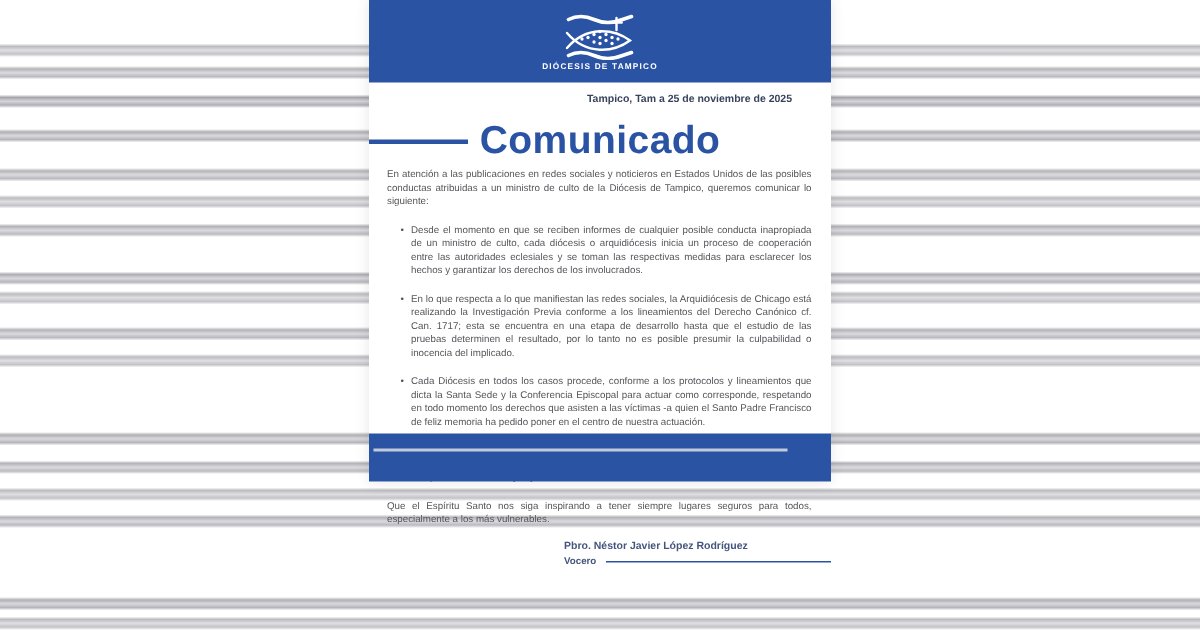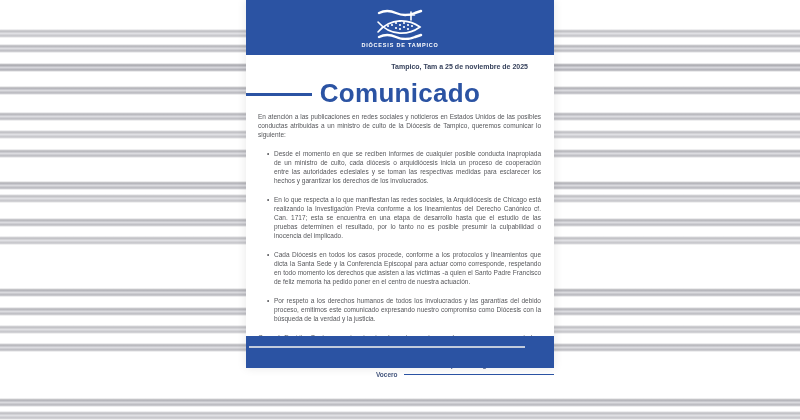--- a/index.html
+++ b/index.html
@@ -7,21 +7,21 @@
     position:relative; width:800px; height:420px; overflow:hidden;
     background:#ffffff; font-family:"Liberation Sans", sans-serif;
   }
   .stripe {
     position:absolute; left:0; width:100%; height:9px; pointer-events:none;
     background:linear-gradient(180deg, rgba(255,255,255,0) 0%, #a6a6ac 22%,
                #d6d6db 50%, #aeaeb5 78%, rgba(255,255,255,0) 100%);
     filter:blur(0.4px);
   }
   .paper {
-    position:absolute; left:246px; top:0; width:308px; height:368px;
+    position:absolute; left:246px; top:0; width:308px; height:321px;
     background:#ffffff; box-shadow:0 0 9px rgba(0,0,0,0.10);
   }
   .header-bar {
     position:absolute; top:0; left:0; right:0; height:55px;
     background:var(--brand-blue); display:flex; flex-direction:column;
     align-items:center; justify-content:center;
   }
   .logo { display:block; margin-bottom:2px; }
   .org-name {
     color:#ffffff; font-size:5.5px; font-weight:700; letter-spacing:0.8px;

